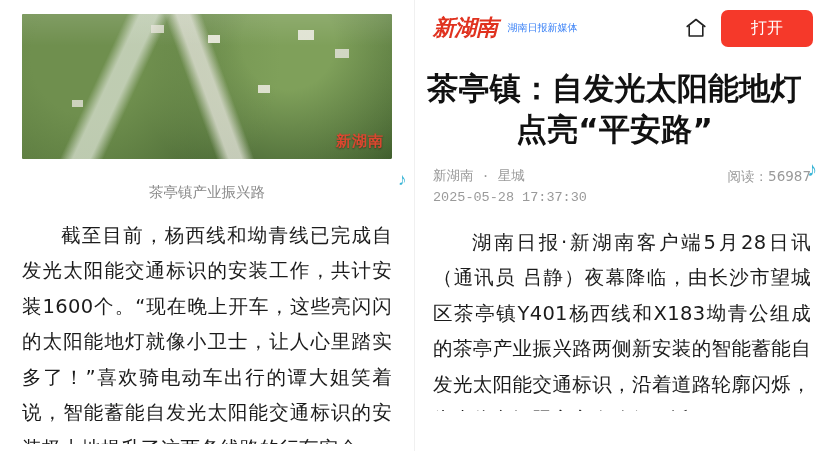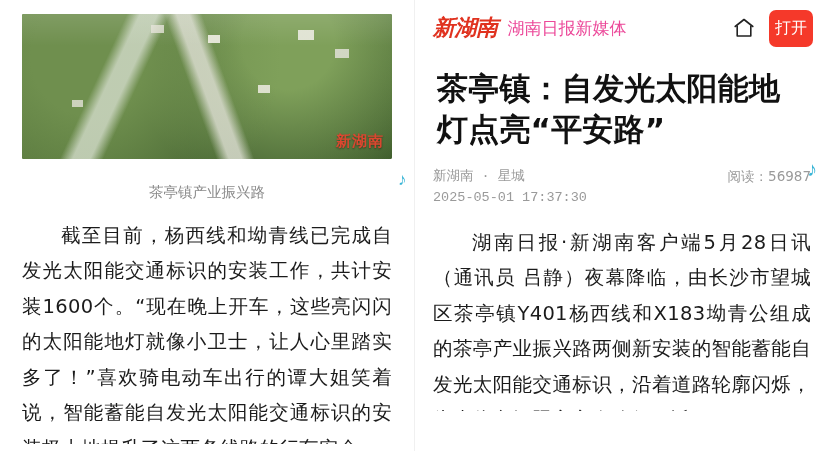--- a/index.html
+++ b/index.html
@@ -139,53 +139,54 @@
   .brand-logo {
     color: #e0321f;
     font-size: 22px;
     font-weight: bold;
     font-style: italic;
     font-family: "DejaVu Sans", sans-serif;
     letter-spacing: -0.5px;
     white-space: nowrap;
   }
   .brand-sub {
-    font-size: 17px;
-    color: #ec4899;
+    font-size: 10px;
+    color: #3b82f6;
     font-family: "DejaVu Sans", sans-serif;
     white-space: nowrap;
   }
   .topbar-spacer { flex: 1 1 auto; }
   .home-icon {
     width: 30px;
     height: 30px;
     display: flex;
     align-items: center;
     justify-content: center;
     color: #222;
   }
   .open-btn {
     background: #f5392a;
     color: #ffffff;
     border: none;
     border-radius: 7px;
     font-size: 16px;
     font-family: "DejaVu Sans", sans-serif;
-    padding: 8px 6px;
+    padding: 8px 30px;
     cursor: pointer;
     white-space: nowrap;
   }
   .headline {
-    margin: 12px 18px 0 22px;
+    margin: 12px 18px 0 3px;
     font-size: 31px;
     line-height: 1.32;
     font-weight: bold;
     color: #111;
     font-family: "DejaVu Sans", sans-serif;
     letter-spacing: 0.2px;
+    text-align: center;
   }
   .meta-row {
     margin: 16px 18px 0 18px;
     display: flex;
     align-items: flex-start;
     justify-content: space-between;
     font-size: 13.5px;
     color: #9a9a9a;
     font-family: "DejaVu Sans", sans-serif;
   }
@@ -236,21 +237,21 @@
         </svg>
       </span>
       <button class="open-btn">打开</button>
     </div>
 
     <div class="headline">茶亭镇：自发光太阳能地灯点亮“平安路”</div>
 
     <div class="meta-row">
       <div class="meta-left">
         <div>新湖南 · 星城</div>
-        <div>2025-05-01 17:37:30</div>
+        <div>2025-05-28 17:37:30</div>
       </div>
       <div class="meta-right">阅读：56987</div>
     </div>
 
     <div class="right-body">湖南日报·新湖南客户端5月28日讯（通讯员 吕静）夜幕降临，由长沙市望城区茶亭镇Y401杨西线和X183坳青公组成的茶亭产业振兴路两侧新安装的智能蓄能自发光太阳能交通标识，沿着道路轮廓闪烁，为来往车辆照亮安全路径。近</div>
 
     <div class="note-btn note-right">♪</div>
   </div>
 
 </div>

